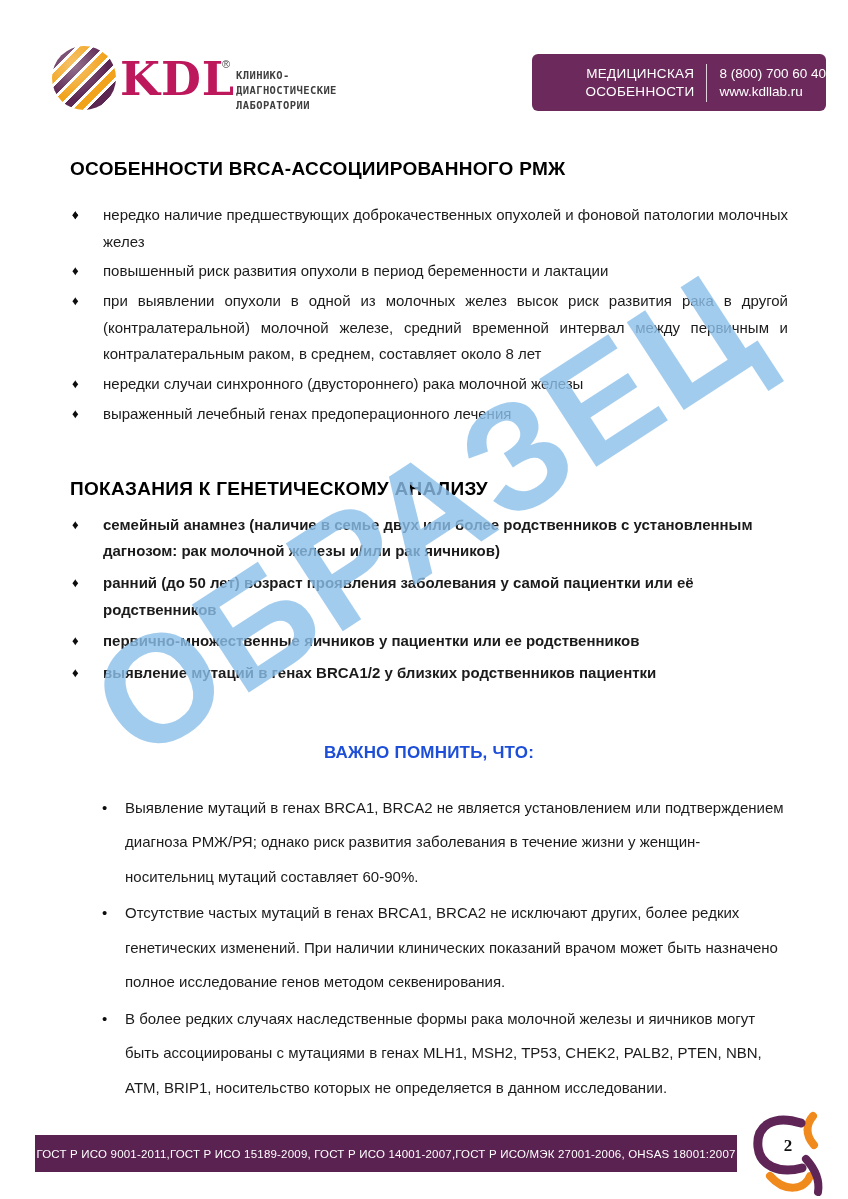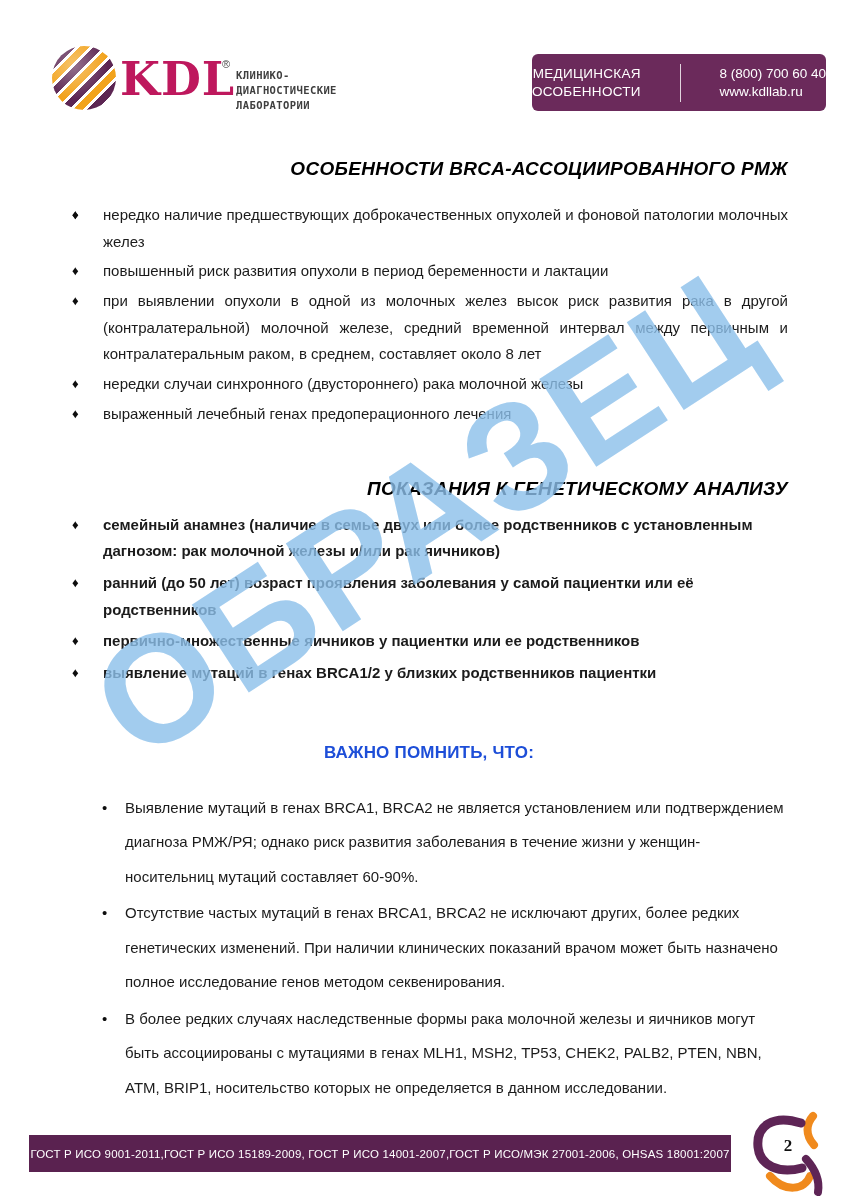--- a/index.html
+++ b/index.html
@@ -27,31 +27,31 @@
     position:absolute;left:222px;top:58px;font-size:11px;color:#4a4a4a;
   }
   .logo-tagline{
     position:absolute;left:236px;top:68px;
     font-family:"DejaVu Sans Mono","Liberation Mono",monospace;
     font-size:10.5px;line-height:15px;color:#3f3f3f;letter-spacing:.4px;font-weight:bold;
   }
   .contact-box{
     position:absolute;left:532px;top:54px;width:294px;height:57px;
     background:#6b2a5b;border-radius:6px;color:#ffffff;
-    display:flex;align-items:center;justify-content:space-between;gap:12px;
+    display:flex;align-items:center;justify-content:flex-end;gap:12px;
   }
   .contact-label{ text-align:right;font-size:13.5px;line-height:18px;letter-spacing:.3px; }
   .contact-divider{ width:1px;height:38px;background:rgba(255,255,255,.8); }
   .contact-right{ text-align:left;font-size:13.5px;line-height:18px; }
 
   
   .content{ position:absolute;left:70px;top:158px;width:718px; }
   .sec-title{
-    text-align:right;font-size:19px;font-weight:bold;letter-spacing:.3px;
-    color:#000000;margin:0;font-style:italic;
+    text-align:left;font-size:19px;font-weight:bold;letter-spacing:.3px;
+    color:#000000;margin:0;
   }
   .title-1{ margin-bottom:22px; }
   .title-2{ margin-top:50px;margin-bottom:12px; }
   ul{ list-style:none;margin:0;padding:0; }
   .d-item{
     position:relative;padding-left:33px;font-size:15px;line-height:1.78;
     text-align:justify;margin-bottom:3px;
   }
   .d-bullet{ position:absolute;left:2px;top:1px;font-size:13px;color:#0d0d0d; }
   .list-bold .d-item{ font-weight:bold;text-align:left;margin-bottom:5px; }
@@ -69,21 +69,21 @@
   .watermark{
     position:absolute;left:50px;top:438px;width:740px;height:160px;
     text-align:center;line-height:160px;
     font-size:152px;font-weight:bold;letter-spacing:3px;
     color:#8cc0eb;opacity:.8;transform:rotate(-33deg);
     z-index:30;pointer-events:none;white-space:nowrap;
   }
 
   
   .footer-bar{
-    position:absolute;left:29px;top:1135px;width:702px;height:37px;
+    position:absolute;left:35px;top:1135px;width:702px;height:37px;
     background:#5a2250;color:#ffffff;display:flex;align-items:center;justify-content:center;
     font-size:11.5px;letter-spacing:.2px;
   }
   .footer-emblem{ position:absolute;left:743px;top:1108px; }
   .emblem-page-num{
     font-family:"Liberation Serif",serif;font-weight:bold;font-size:17px;fill:#111;
   }
 </style>
 </head>
 <body>

